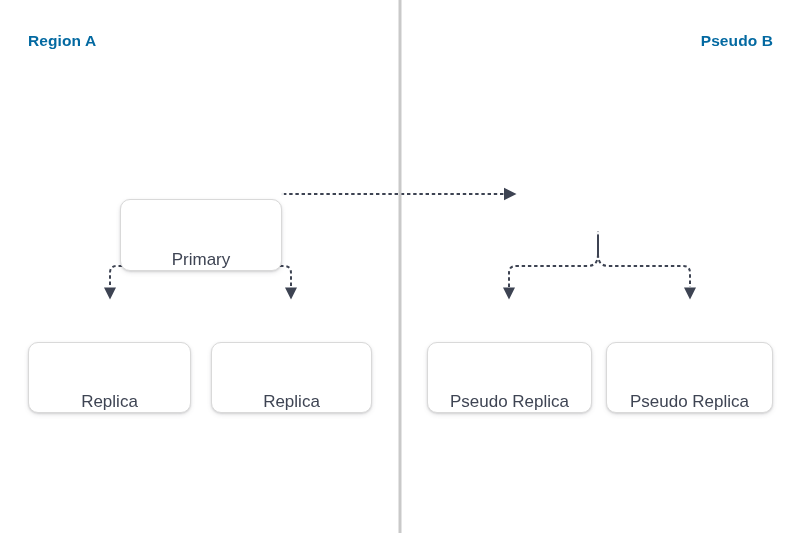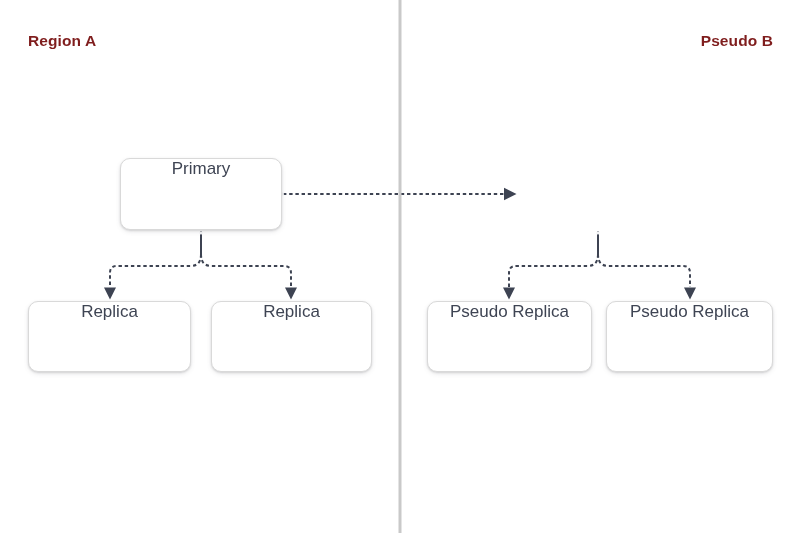--- a/index.html
+++ b/index.html
@@ -20,37 +20,38 @@
     left: 0;
     top: 0;
     width: 800px;
     height: 533px;
   }
   .region-label {
     position: absolute;
     top: 32px;
     font-size: 15.5px;
     font-weight: 700;
-    color: #7f1d1d;
+    color: #0369a1;
     letter-spacing: 0.1px;
   }
   .region-label.left  { left: 28px; }
   .region-label.right { right: 27px; }
   .node {
     position: absolute;
     display: flex;
-    align-items: flex-start;
+    align-items: flex-end;
     justify-content: center;
     background: #ffffff;
     border: 1px solid #d9d9d9;
     border-radius: 10px;
     box-shadow: 0 1px 2px rgba(70,70,80,0.18), 0 2px 5px rgba(70,70,80,0.10);
     box-sizing: border-box;
     font-size: 17px;
     color: #3e4453;
+    margin-top: 41px;
   }
   .node span { white-space: nowrap; }
   .node.primary          { left: 120px; top: 158px; width: 162px; height: 72px; }
   .node.pseudo-primary   { left: 517px; top: 158px; width: 162px; height: 72px; }
   .node.replica-1        { left:  28px; top: 301px; width: 163px; height: 71px; }
   .node.replica-2        { left: 211px; top: 301px; width: 161px; height: 71px; }
   .node.pseudo-replica-1 { left: 427px; top: 301px; width: 165px; height: 71px; }
   .node.pseudo-replica-2 { left: 606px; top: 301px; width: 167px; height: 71px; }
 </style>
 </head>

